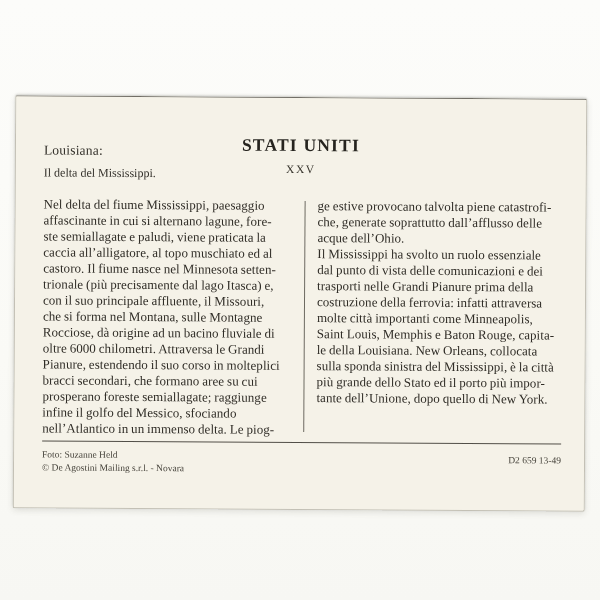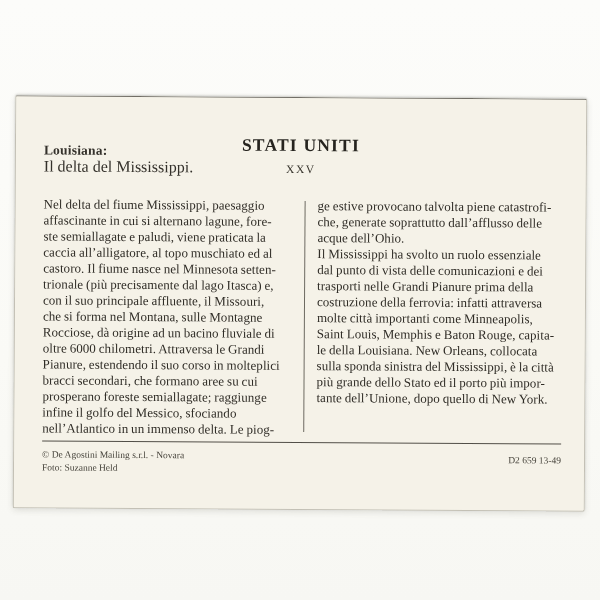--- a/index.html
+++ b/index.html
@@ -31,28 +31,29 @@
     transform: rotate(0.35deg);
     transform-origin: 50% 50%;
     color: #34312b;
   }
   .region-block {
     position: absolute;
     left: 28px;
     top: 46px;
   }
   .region-title {
-    font-weight: bold;
+    font-weight: normal;
     font-size: 13.5px;
     line-height: 16px;
     letter-spacing: 0.2px;
   }
   .region-subtitle {
-    font-size: 16px;
+    font-size: 12px;
     line-height: 16px;
+    margin-top: 6px;
   }
   .title-block {
     position: absolute;
     left: 0;
     right: 0;
     top: 37px;
     text-align: center;
   }
   .card-title {
     font-weight: bold;
@@ -165,22 +166,22 @@
 sulla sponda sinistra del Mississippi, è la città
 più grande dello Stato ed il porto più impor-
 tante dell’Unione, dopo quello di New York.</div>
     </div>
 
     <div class="col-divider"></div>
 
     <div class="footer-rule"></div>
 
     <div class="credits-block">
+      <div>Foto: Suzanne Held</div>
       <div>© De Agostini Mailing s.r.l. - Novara</div>
-      <div>Foto: Suzanne Held</div>
     </div>
 
     <div class="printer-block">
       <div>D2 659 13-49</div>
     </div>
 
   </div>
 </div>
 
 </body></html>

